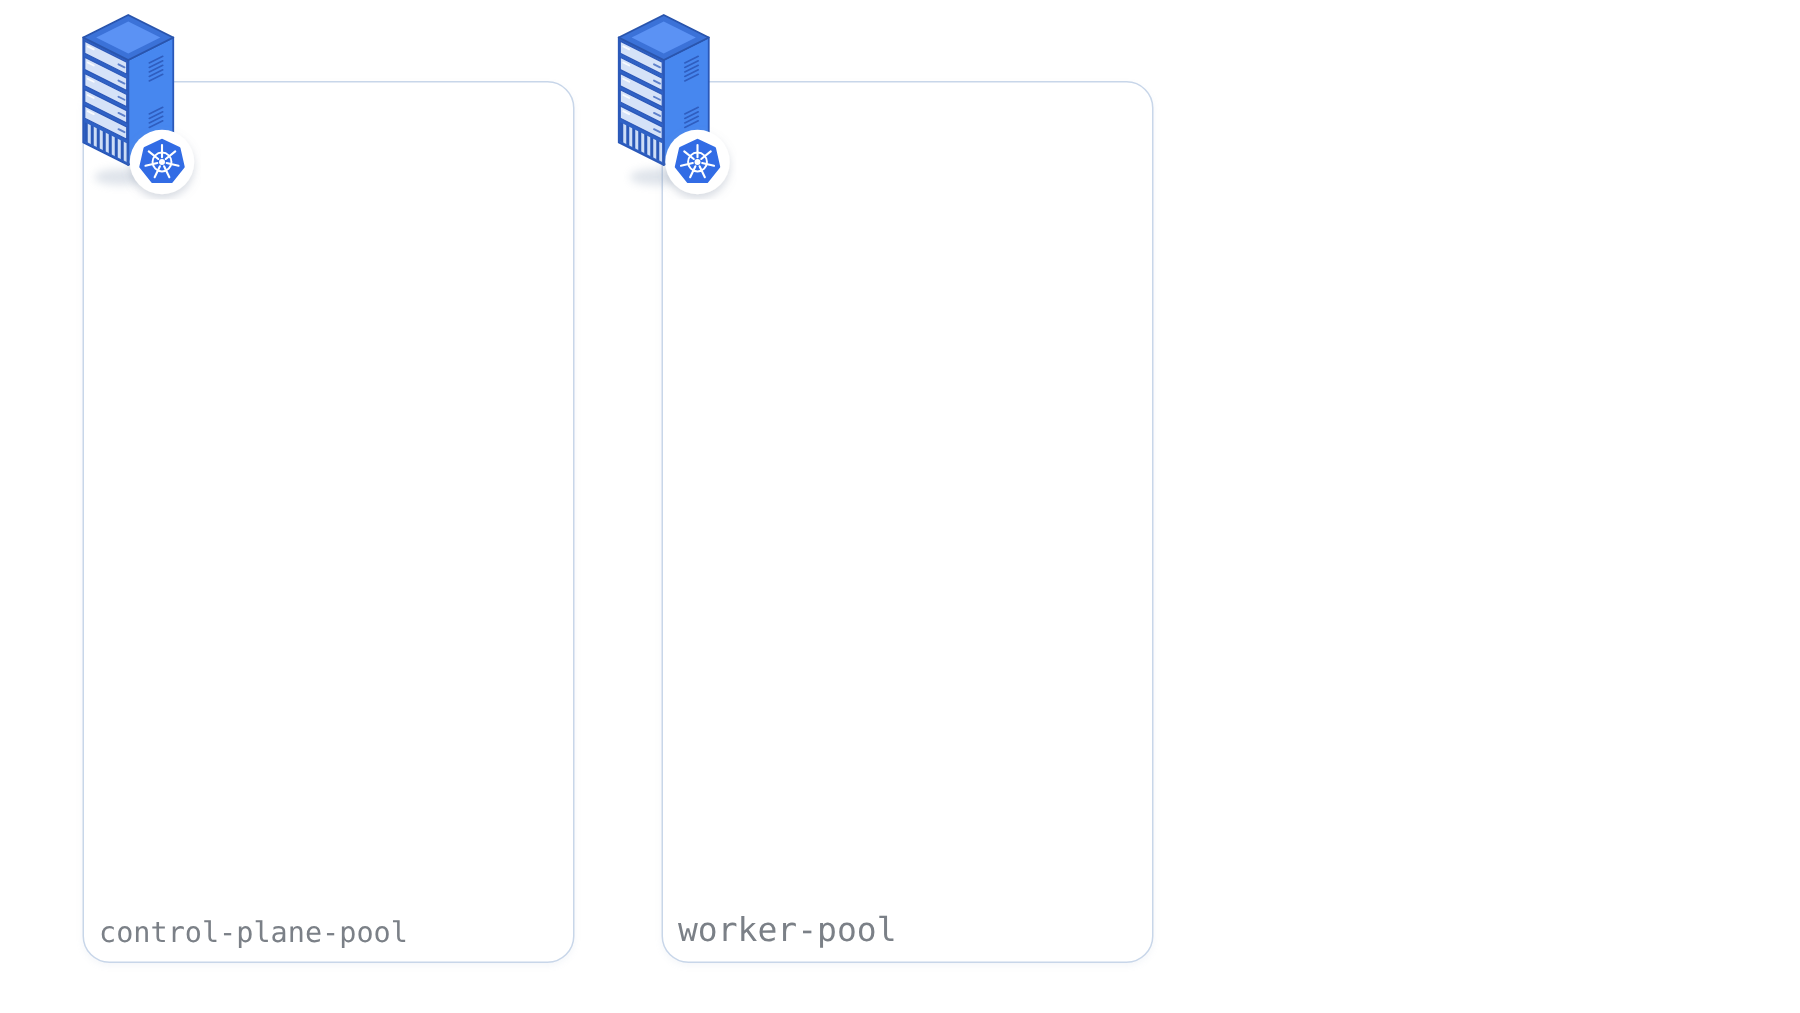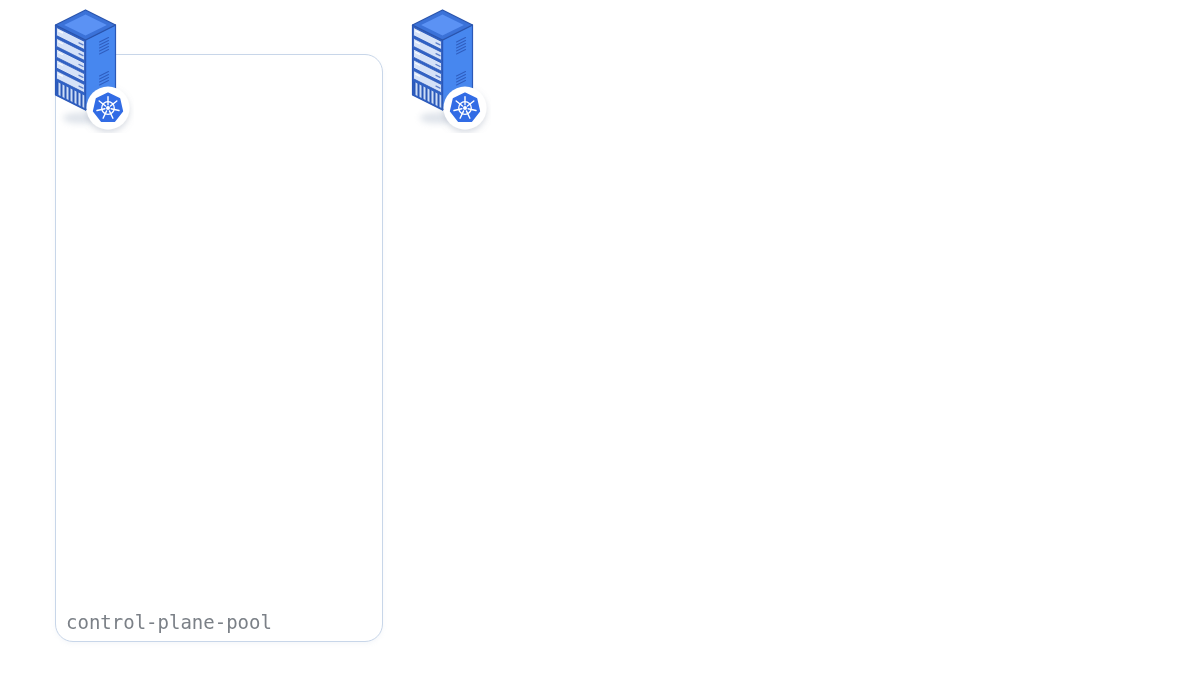--- a/index.html
+++ b/index.html
@@ -48,20 +48,23 @@
     </clipPath>
   </defs>
 </svg>
 
 <div class="stage">
 
   <div class="pool pool-1">
     <span class="pool-label label-1">control-plane-pool</span>
   </div>
 
+  <div class="pool pool-2">
+    <span class="pool-label label-2">worker-pool</span>
+  </div>
 
   <svg class="server server-1" viewBox="0 0 80 125">
     <ellipse cx="26" cy="110" rx="17" ry="5.5" fill="#8fa0b8" opacity="0.28" filter="url(#softBlur)"></ellipse>
     <g>
       <path d="M31.5 32 L61.5 17 L61.5 87 L31.5 102 Z" fill="#4787ef" stroke="#2a58b8" stroke-width="1.2" stroke-linejoin="round"></path>
       <path d="M1.5 17 L31.5 32 L31.5 102 L1.5 87 Z" fill="#2f62c6" stroke="#2a58b8" stroke-width="1.2" stroke-linejoin="round"></path>
       <g stroke="#2b57b8" stroke-width="0.8">
         <path d="M2.5 19.4 L30.5 33.4 L30.5 41.6 L2.5 27.6 Z" fill="#d5e2f8"></path>
         <path d="M2.5 30.2 L30.5 44.2 L30.5 52.4 L2.5 38.4 Z" fill="#d5e2f8"></path>
         <path d="M2.5 41 L30.5 55 L30.5 63.2 L2.5 49.2 Z" fill="#d5e2f8"></path>

